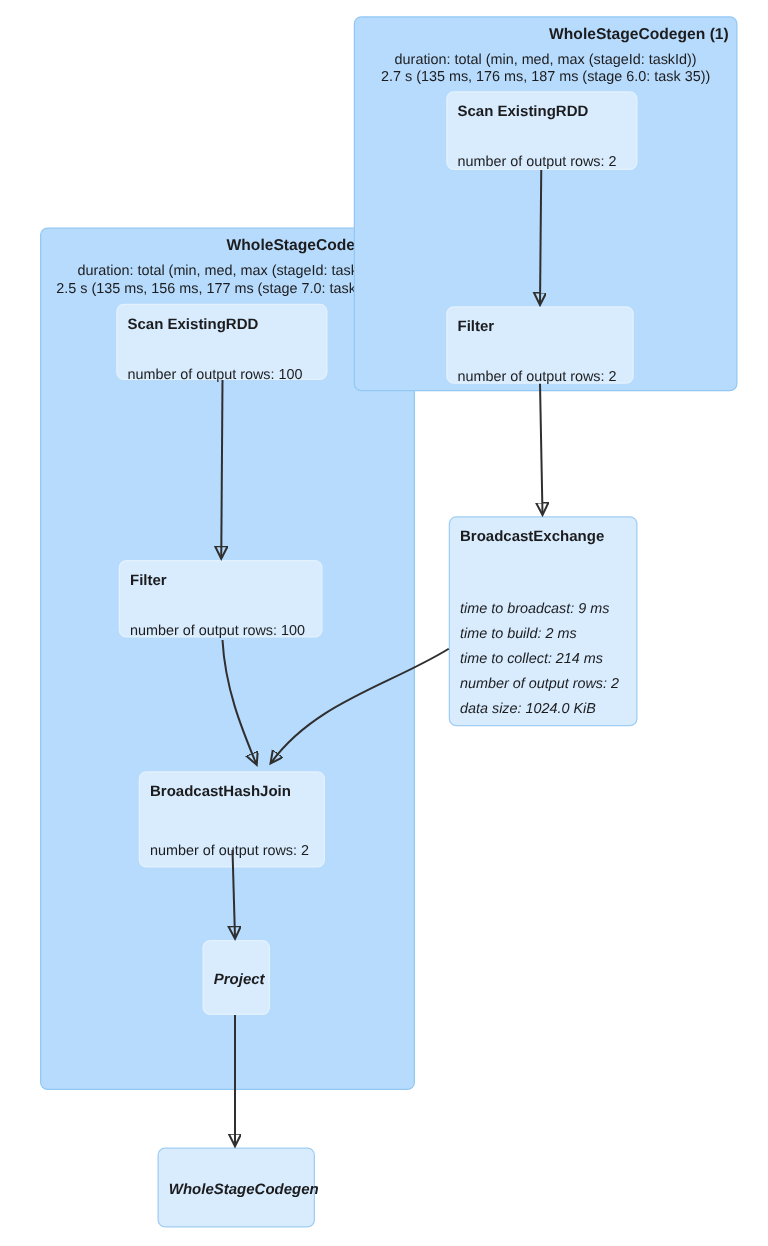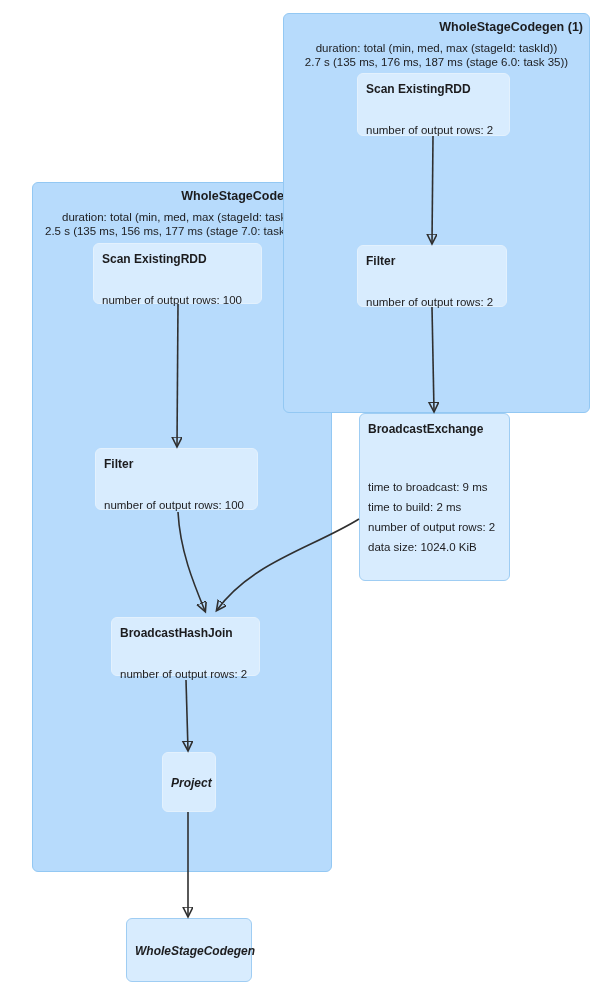--- a/index.html
+++ b/index.html
@@ -17,21 +17,21 @@
   .cluster-duration{position:absolute;font-size:11.5px;line-height:14px;white-space:nowrap;}
   .cluster.right .cluster-duration-block{position:absolute;top:27px;left:0;right:0;text-align:center;}
   .cluster.right .cluster-duration{position:static;}
 
   .node{position:absolute;background:var(--node_fill);border:1px solid var(--node_border);border-radius:6px;
         display:flex;flex-direction:column;justify-content:space-between;padding:8px 8px 6px 8px;gap:28px;}
   .node.in-cluster{border-color:var(--node_border_light);}
   .node-title{font-size:12px;font-weight:bold;white-space:nowrap;}
   .node-metric{font-size:11.5px;white-space:nowrap;}
   .node.tall{justify-content:flex-start;}
-  .node.tall .metrics{margin-top:13px;}
+  .node.tall .metrics{margin-top:13px;font-style:italic;}
   .node.tall .node-metric{line-height:20px;}
   .node.label-only{justify-content:center;align-items:flex-start;font-style:italic;}
 
   .edges{position:absolute;left:0;top:0;width:614px;height:997px;z-index:50;pointer-events:none;}
   .edges path{fill:none;stroke:var(--edge);stroke-width:1.6px;}
 </style>
 </head>
 <body>
 
 <div class="canvas">
@@ -45,30 +45,30 @@
   <div class="node in-cluster" style="left:93px;top:243px;width:169px;height:61px">
     <div class="node-title">Scan ExistingRDD</div>
     <div class="node-metric">number of output rows: 100</div>
   </div>
 
   <div class="node in-cluster" style="left:95px;top:448px;width:163px;height:62px">
     <div class="node-title">Filter</div>
     <div class="node-metric">number of output rows: 100</div>
   </div>
 
-  <div class="node in-cluster" style="left:111px;top:617px;width:149px;height:59px">
+  <div class="node in-cluster" style="left:111px;top:617px;width:149px;height:77px">
     <div class="node-title">BroadcastHashJoin</div>
     <div class="node-metric">number of output rows: 2</div>
   </div>
 
   <div class="node in-cluster label-only" style="left:162px;top:752px;width:54px;height:60px">
     <div class="node-title">Project</div>
   </div>
 
-  <div class="cluster right" style="left:283px;top:13px;width:307px;height:400px">
+  <div class="cluster right" style="left:283px;top:13px;width:307px;height:300px">
     <div class="cluster-title">WholeStageCodegen (1)</div>
     <div class="cluster-duration-block">
       <div class="cluster-duration">duration: total (min, med, max (stageId: taskId))</div>
       <div class="cluster-duration">2.7 s (135 ms, 176 ms, 187 ms (stage 6.0: task 35))</div>
     </div>
   </div>
 
   <div class="node in-cluster" style="left:357px;top:73px;width:153px;height:63px">
     <div class="node-title">Scan ExistingRDD</div>
     <div class="node-metric">number of output rows: 2</div>
@@ -77,20 +77,21 @@
   <div class="node in-cluster" style="left:357px;top:245px;width:150px;height:62px">
     <div class="node-title">Filter</div>
     <div class="node-metric">number of output rows: 2</div>
   </div>
 
   <div class="node tall" style="left:359px;top:413px;width:151px;height:168px">
     <div class="node-title">BroadcastExchange</div>
     <div class="metrics">
       <div class="node-metric">time to broadcast: 9 ms</div>
       <div class="node-metric">time to build: 2 ms</div>
+      <div class="node-metric">time to collect: 214 ms</div>
       <div class="node-metric">number of output rows: 2</div>
       <div class="node-metric">data size: 1024.0 KiB</div>
     </div>
   </div>
 
   <div class="node label-only" style="left:126px;top:918px;width:126px;height:64px">
     <div class="node-title">WholeStageCodegen</div>
   </div>
 
   <svg class="edges" viewBox="0 0 614 997" xmlns="http://www.w3.org/2000/svg">

